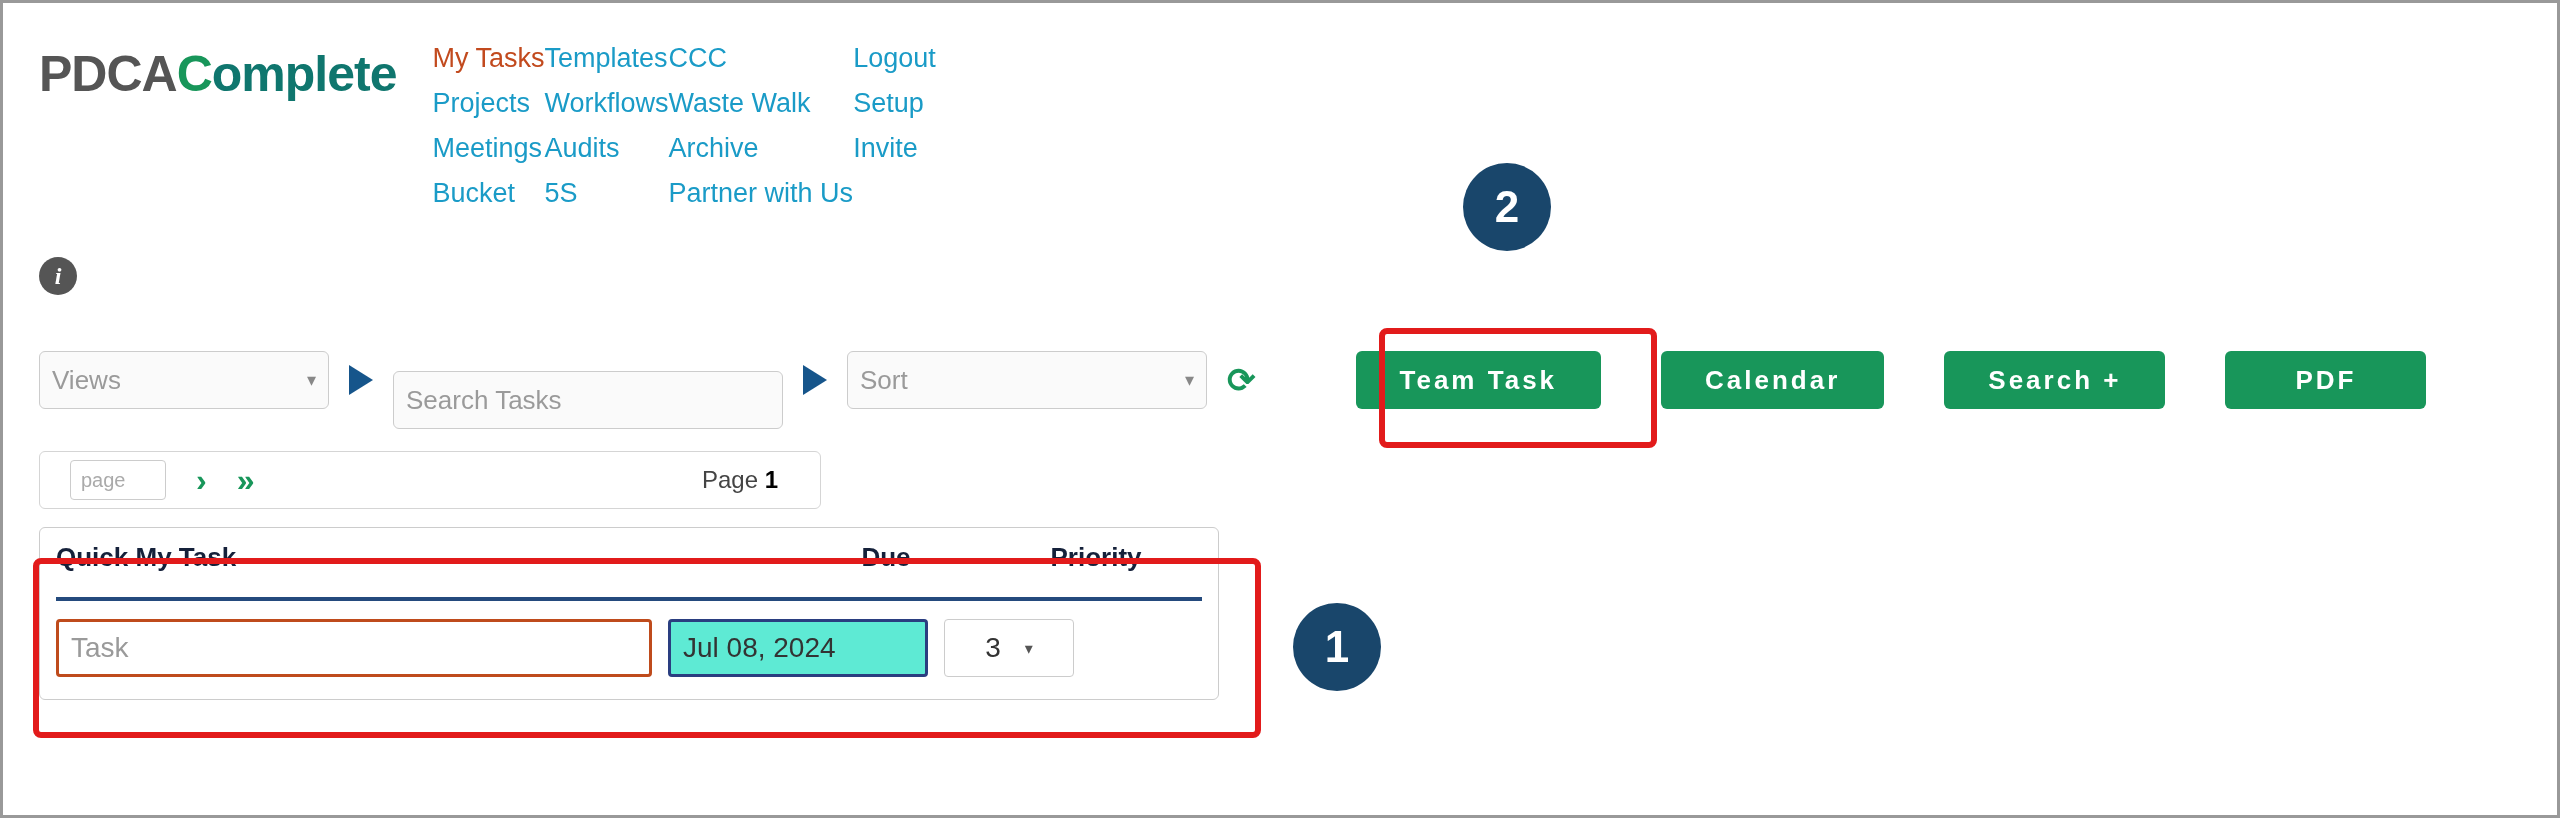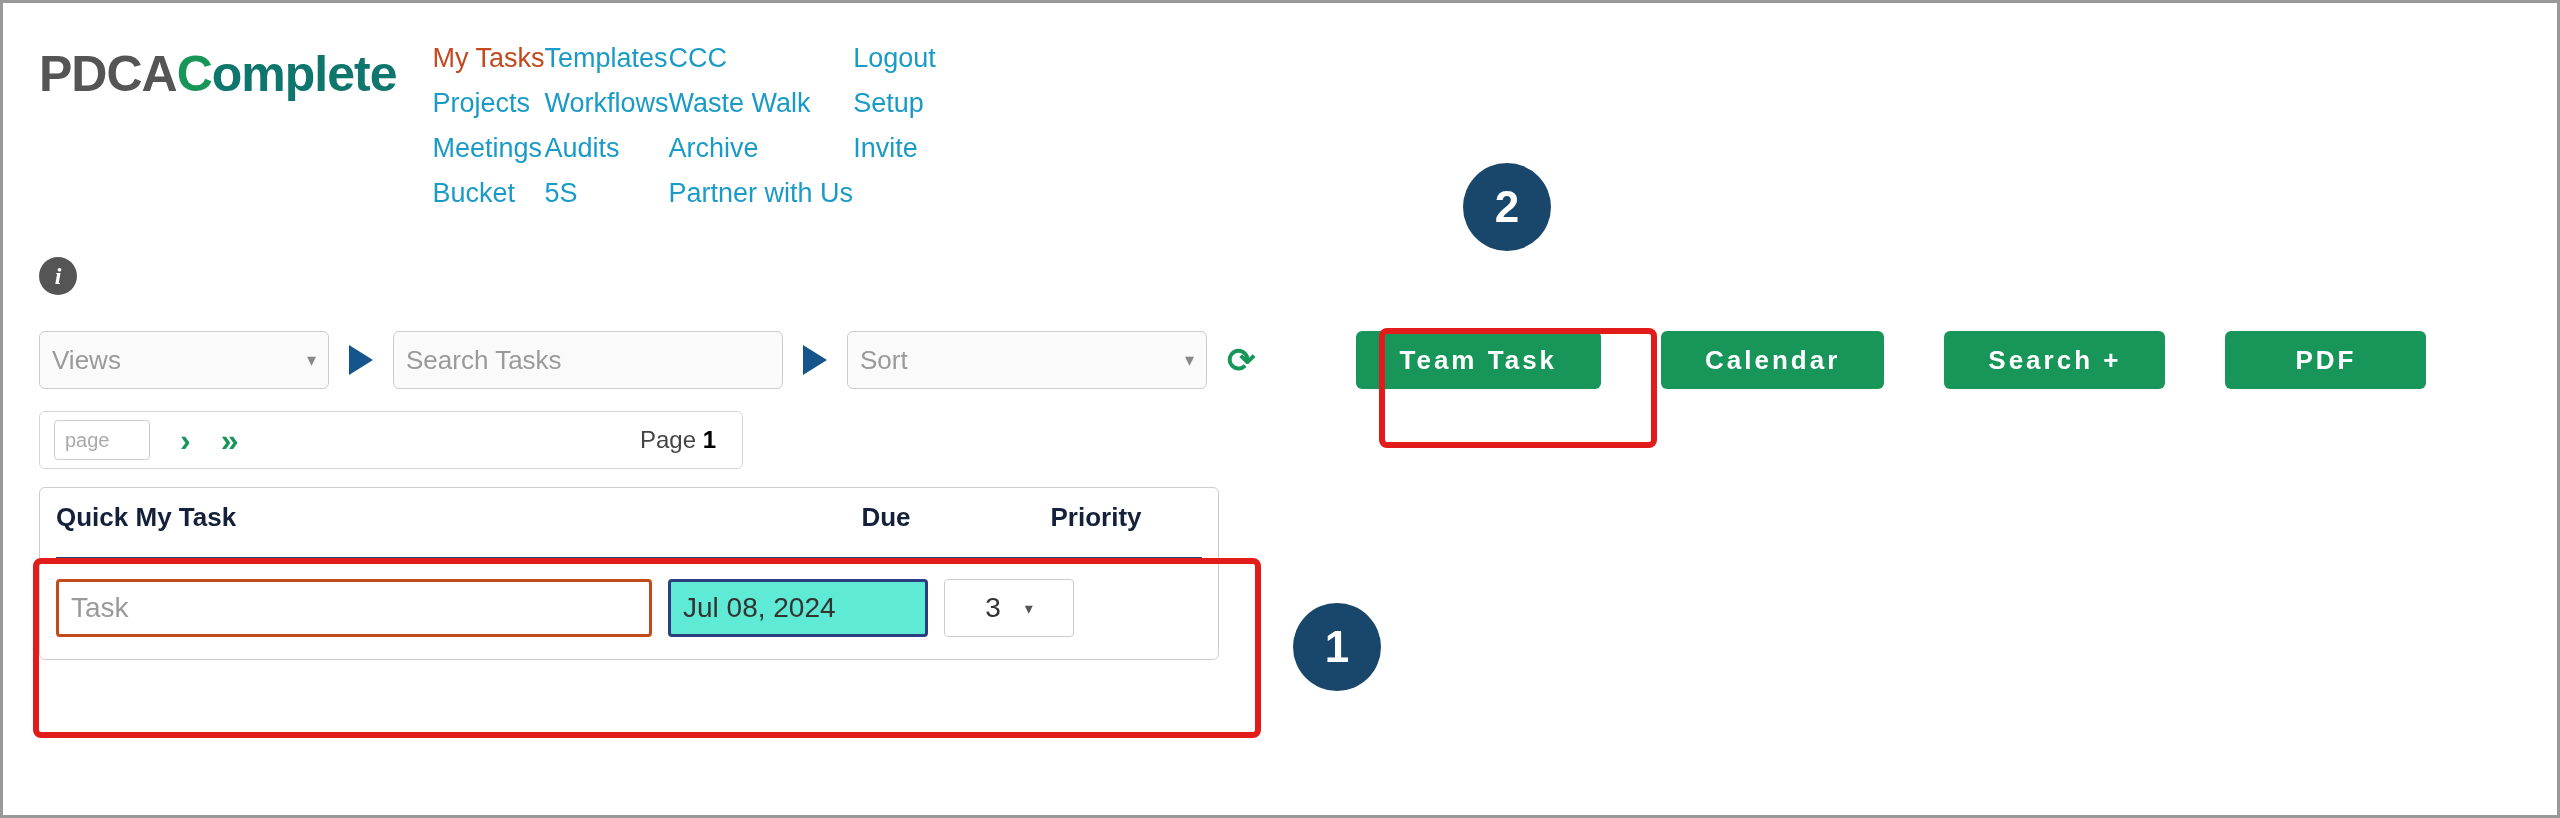--- a/index.html
+++ b/index.html
@@ -49,21 +49,21 @@
     font-size:26px; color:#9a9a9a;
     display:flex; align-items:center;
     padding: 0 12px;
     height:58px;
     position:relative;
   }
   .toolbar .select .caret {
     margin-left:auto; font-size:18px; color:#888;
   }
   #views-dd { width:290px; }
-  #search-input { width:390px; }
+  #search-input { width:390px;margin-top:40px; }
   #sort-dd { width:360px; }
   .play-btn {
     width:0;height:0;
     border-top:15px solid transparent;
     border-bottom:15px solid transparent;
     border-left:24px solid #16558b;
     cursor:pointer;
   }
   .refresh {
     font-size:34px; color:#18965a; cursor:pointer; font-weight:700;
@@ -77,23 +77,23 @@
     padding: 16px 44px;
     cursor:pointer;
     height:58px;
     display:flex; align-items:center; justify-content:center;
   }
 
   
   .pager-row {
     margin-top:22px;
     border:1px solid #d5d5d5; border-radius:6px;
-    width:704px; height:58px;
+    width:782px; height:58px;
     display:flex; align-items:center; gap:30px;
-    padding: 8px 14px;
+    padding: 8px 30px;
     font-size:24px;
     color:#444;
   }
   .pager-row .page-in {
     border:1px solid #ccc; border-radius:4px;
     width:96px; height:40px;
     font-size:20px; color:#aaa;
     padding:0 10px; display:flex; align-items:center;
   }
   .pager-row .chev { color:#18965a; font-size:32px; font-weight:800; cursor:pointer; }

